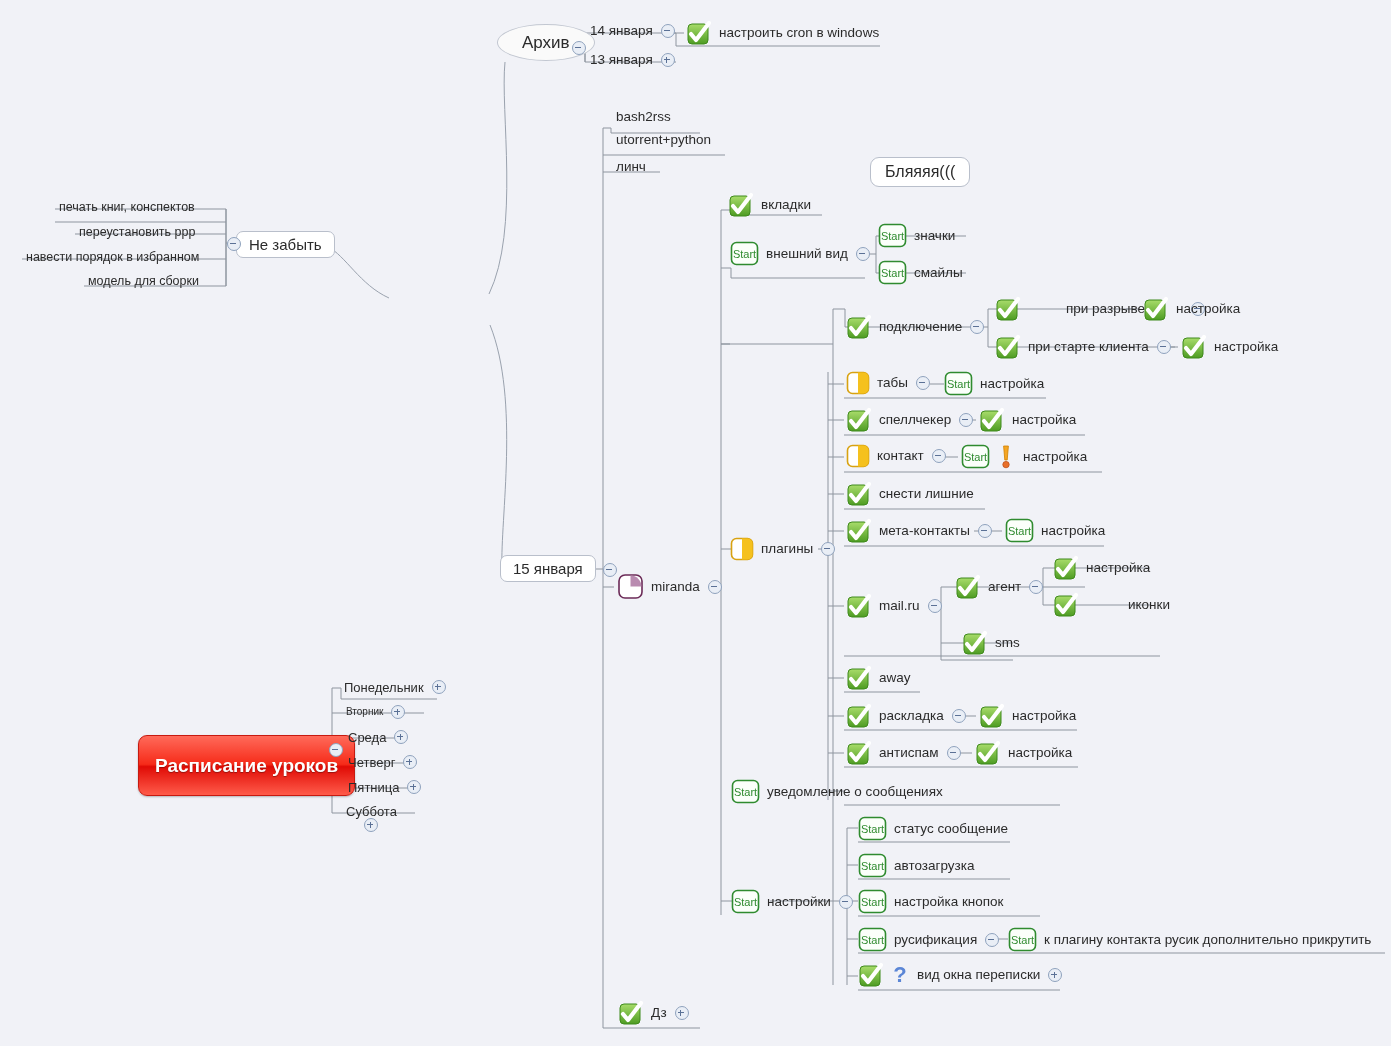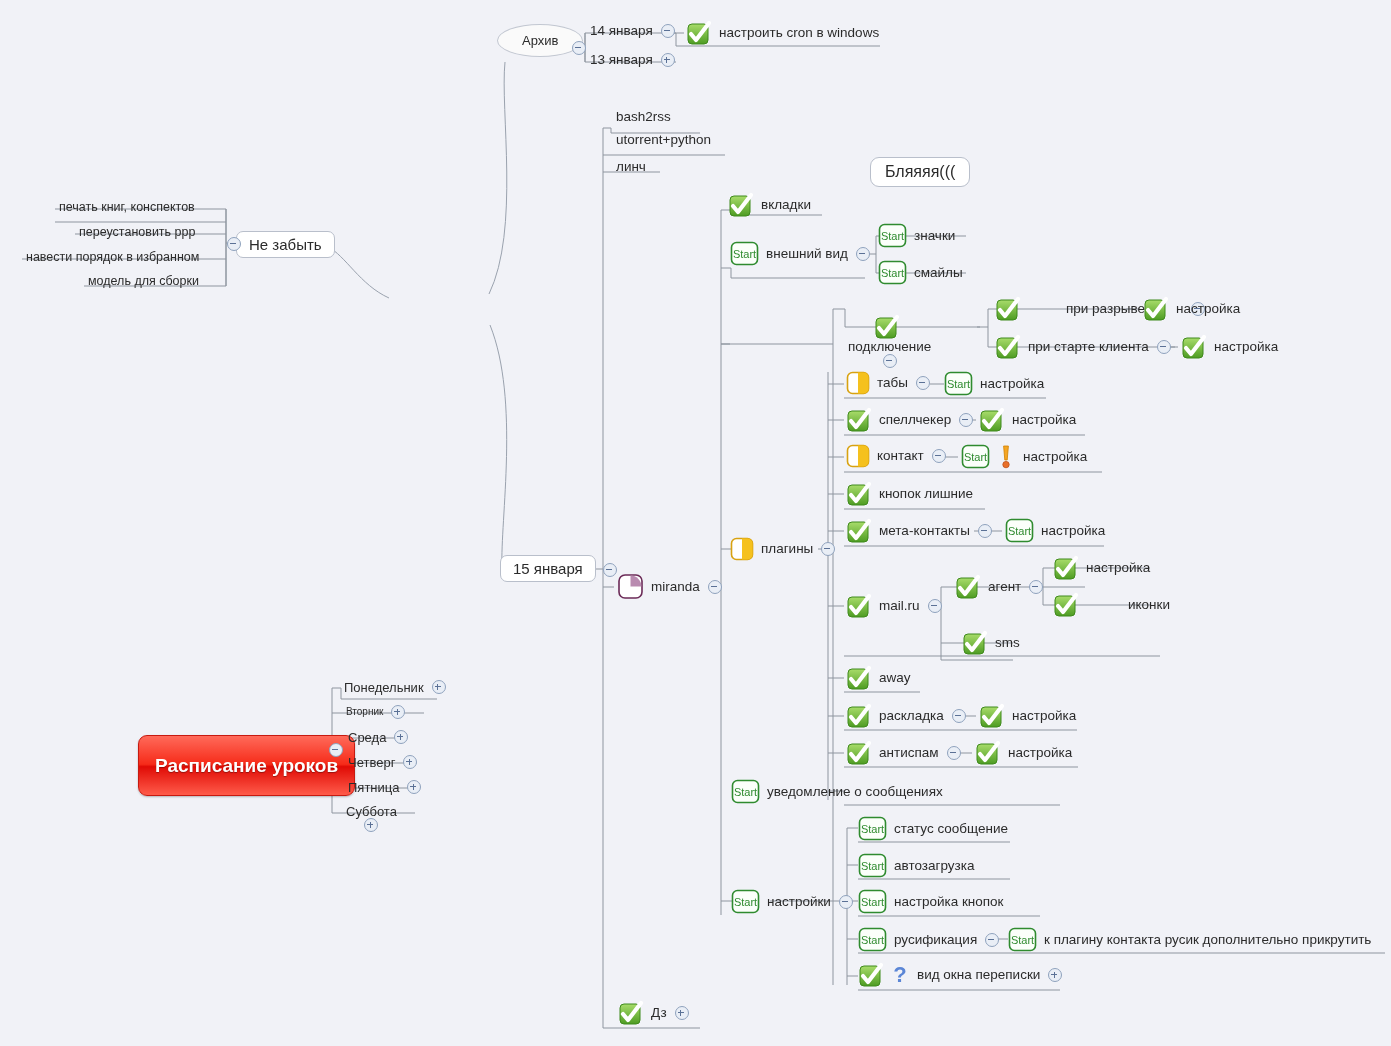--- a/index.html
+++ b/index.html
@@ -34,21 +34,21 @@
     padding:11px 24px;
   }
 
   
   .boxed{
     background:#fff;border:1px solid #b9bfcb;border-radius:7px;
     padding:5px 10px;font-size:15px;
   }
   .oval{
     background:#fafafa;border:1px solid #c2c7d1;border-radius:50%;
-    padding:9px 22px;font-size:13px;
+    padding:9px 22px;font-size:17px;
   }
   .redpill{
     background:linear-gradient(to bottom,#ff6a5a 0%,#f62b19 48%,#e00b05 52%,#ff5b4a 100%);
     border:1px solid #c71a10;border-radius:9px;
     color:#fff;font-weight:bold;font-size:19px;
     padding:20px 14px;
     box-shadow:0 1px 2px rgba(0,0,0,.25);
     text-shadow:0 1px 1px rgba(0,0,0,.35);
   }
   .floatbox{
@@ -362,21 +362,21 @@
 <div class="node" style="left:878px;top:260px;">
   <span class="ico ico-start">
     <svg viewBox="0 0 29 25">
           <rect x="1.5" y="1.5" width="26" height="22" rx="5" fill="#fbfffa" stroke="#2f8b2f" stroke-width="1.6"></rect>
           <text x="14.5" y="16.5" font-size="11" font-family="Liberation Sans, sans-serif" fill="#2f8b2f" text-anchor="middle">Start</text>
         </svg>
   </span>
   <span class="lbl">смайлы</span>
 </div>
 
-<div class="node" style="left:846px;top:314px;flex-direction:column;">
+<div class="node" style="left:846px;top:314px;">
   <span class="ico ico-check">
     <svg viewBox="0 0 26 26">
           <rect x="2" y="4" width="20" height="20" rx="4" fill="url(#gch)" stroke="#3f8a1c"></rect>
           <path d="M5 14 L10 20 L23 3" stroke="#fff" stroke-width="4.2" fill="none" stroke-linecap="round" stroke-linejoin="round"></path>
         </svg>
   </span>
   <span class="lbl">подключение</span>
   <span class="tg"></span>
 </div>
 <div class="node" style="left:995px;top:296px;gap:38px;">
@@ -495,21 +495,21 @@
   <span class="lbl">настройка</span>
 </div>
 
 <div class="node" style="left:846px;top:481px;">
   <span class="ico ico-check">
     <svg viewBox="0 0 26 26">
           <rect x="2" y="4" width="20" height="20" rx="4" fill="url(#gch)" stroke="#3f8a1c"></rect>
           <path d="M5 14 L10 20 L23 3" stroke="#fff" stroke-width="4.2" fill="none" stroke-linecap="round" stroke-linejoin="round"></path>
         </svg>
   </span>
-  <span class="lbl">кнопок лишние</span>
+  <span class="lbl">снести лишние</span>
 </div>
 
 <div class="node" style="left:846px;top:518px;">
   <span class="ico ico-check">
     <svg viewBox="0 0 26 26">
           <rect x="2" y="4" width="20" height="20" rx="4" fill="url(#gch)" stroke="#3f8a1c"></rect>
           <path d="M5 14 L10 20 L23 3" stroke="#fff" stroke-width="4.2" fill="none" stroke-linecap="round" stroke-linejoin="round"></path>
         </svg>
   </span>
   <span class="lbl">мета-контакты</span>

